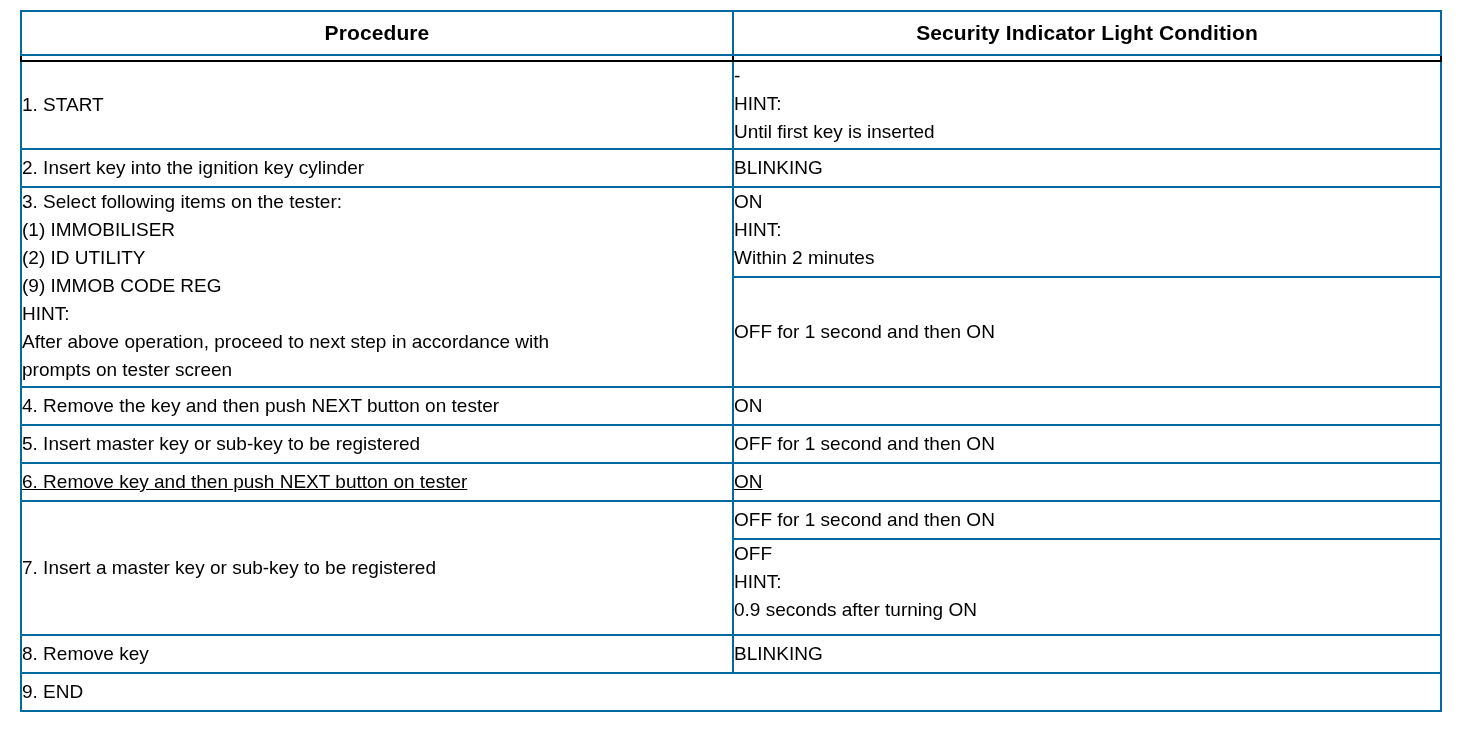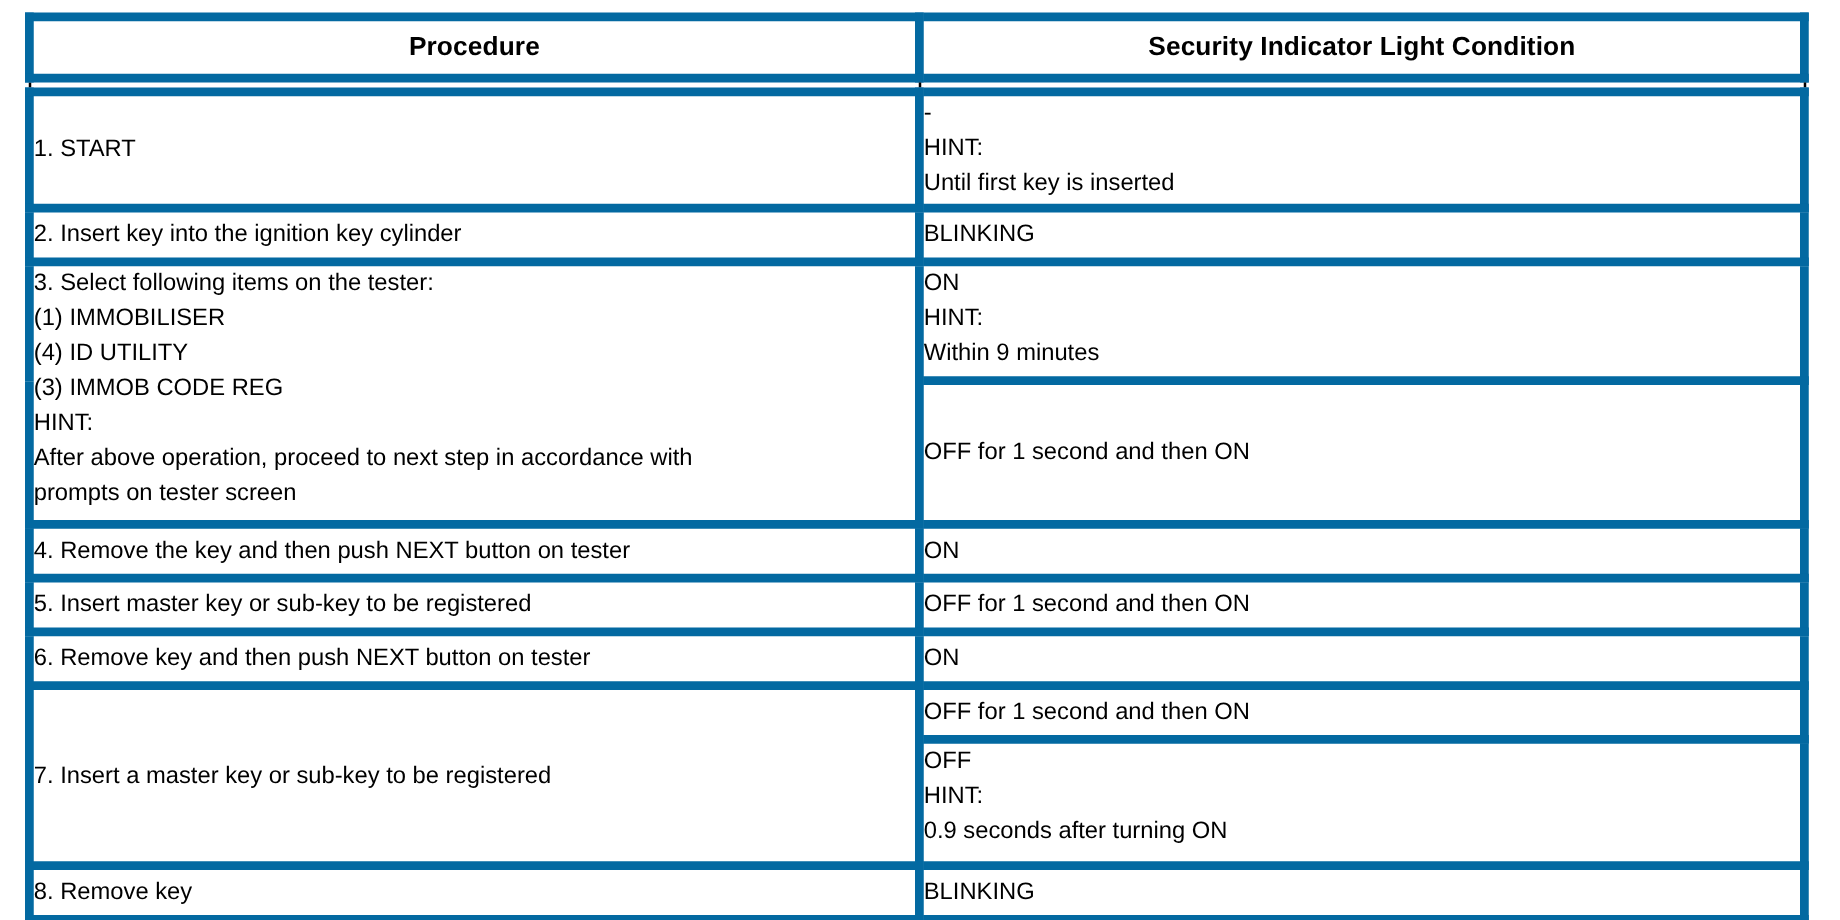--- a/index.html
+++ b/index.html
@@ -27,21 +27,21 @@
     width: 1420px;
     border-collapse: collapse;
     table-layout: fixed;
     background: #ffffff;
   }
   table.proc-table col.c-proc { width: 712px; }
   table.proc-table col.c-cond { width: 708px; }
 
   table.proc-table td,
   table.proc-table th {
-    border: 7px solid #0369a1;
+    border: 2px solid #0369a1;
     vertical-align: middle;
     padding: 0;
     background: #ffffff;
   }
 
   th.hdr {
     text-align: center;
     font-weight: bold;
     font-size: 21px;
     line-height: 24px;
@@ -71,21 +71,21 @@
 
   .lines { display: block; }
   .lines .ln { display: block; white-space: pre; }
 
   .h-r1 { height: 86px; }
   .h-r2 { height: 36px; margin-top: 40px; }
   .h-r3a { height: 88px; }
   .h-r3b { height: 108px; }
   .h-r4 { height: 36px; border-radius: 19px; }
   .h-r5 { height: 36px; }
-  .h-r6 { height: 36px; }
+  .h-r6 { height: 36px; text-decoration: underline; }
   .h-r7a { height: 36px; }
   .h-r7b { height: 94px; }
   .h-r8 { height: 36px; margin-top: 40px; }
   .h-r9 { height: 36px; }
 </style>
 </head>
 <body>
 
 <div id="sheet">
 
@@ -132,32 +132,32 @@
             <span class="ln">BLINKING</span>
           </span>
         </td>
       </tr>
 
       <tr>
         <td class="cell top" rowspan="2">
           <span class="lines">
             <span class="ln">3. Select following items on the tester:</span>
             <span class="ln">(1) IMMOBILISER</span>
-            <span class="ln">(4) ID UTILITY</span>
-            <span class="ln">(3) IMMOB CODE REG</span>
+            <span class="ln">(2) ID UTILITY</span>
+            <span class="ln">(9) IMMOB CODE REG</span>
             <span class="ln">HINT:</span>
             <span class="ln">After above operation, proceed to next step in accordance with</span>
             <span class="ln">prompts on tester screen</span>
           </span>
         </td>
         <td class="cell top h-r3a">
           <span class="lines">
             <span class="ln">ON</span>
             <span class="ln">HINT:</span>
-            <span class="ln">Within 9 minutes</span>
+            <span class="ln">Within 2 minutes</span>
           </span>
         </td>
       </tr>
       <tr>
         <td class="cell mid h-r3b">
           <span class="lines">
             <span class="ln">OFF for 1 second and then ON</span>
           </span>
         </td>
       </tr>

